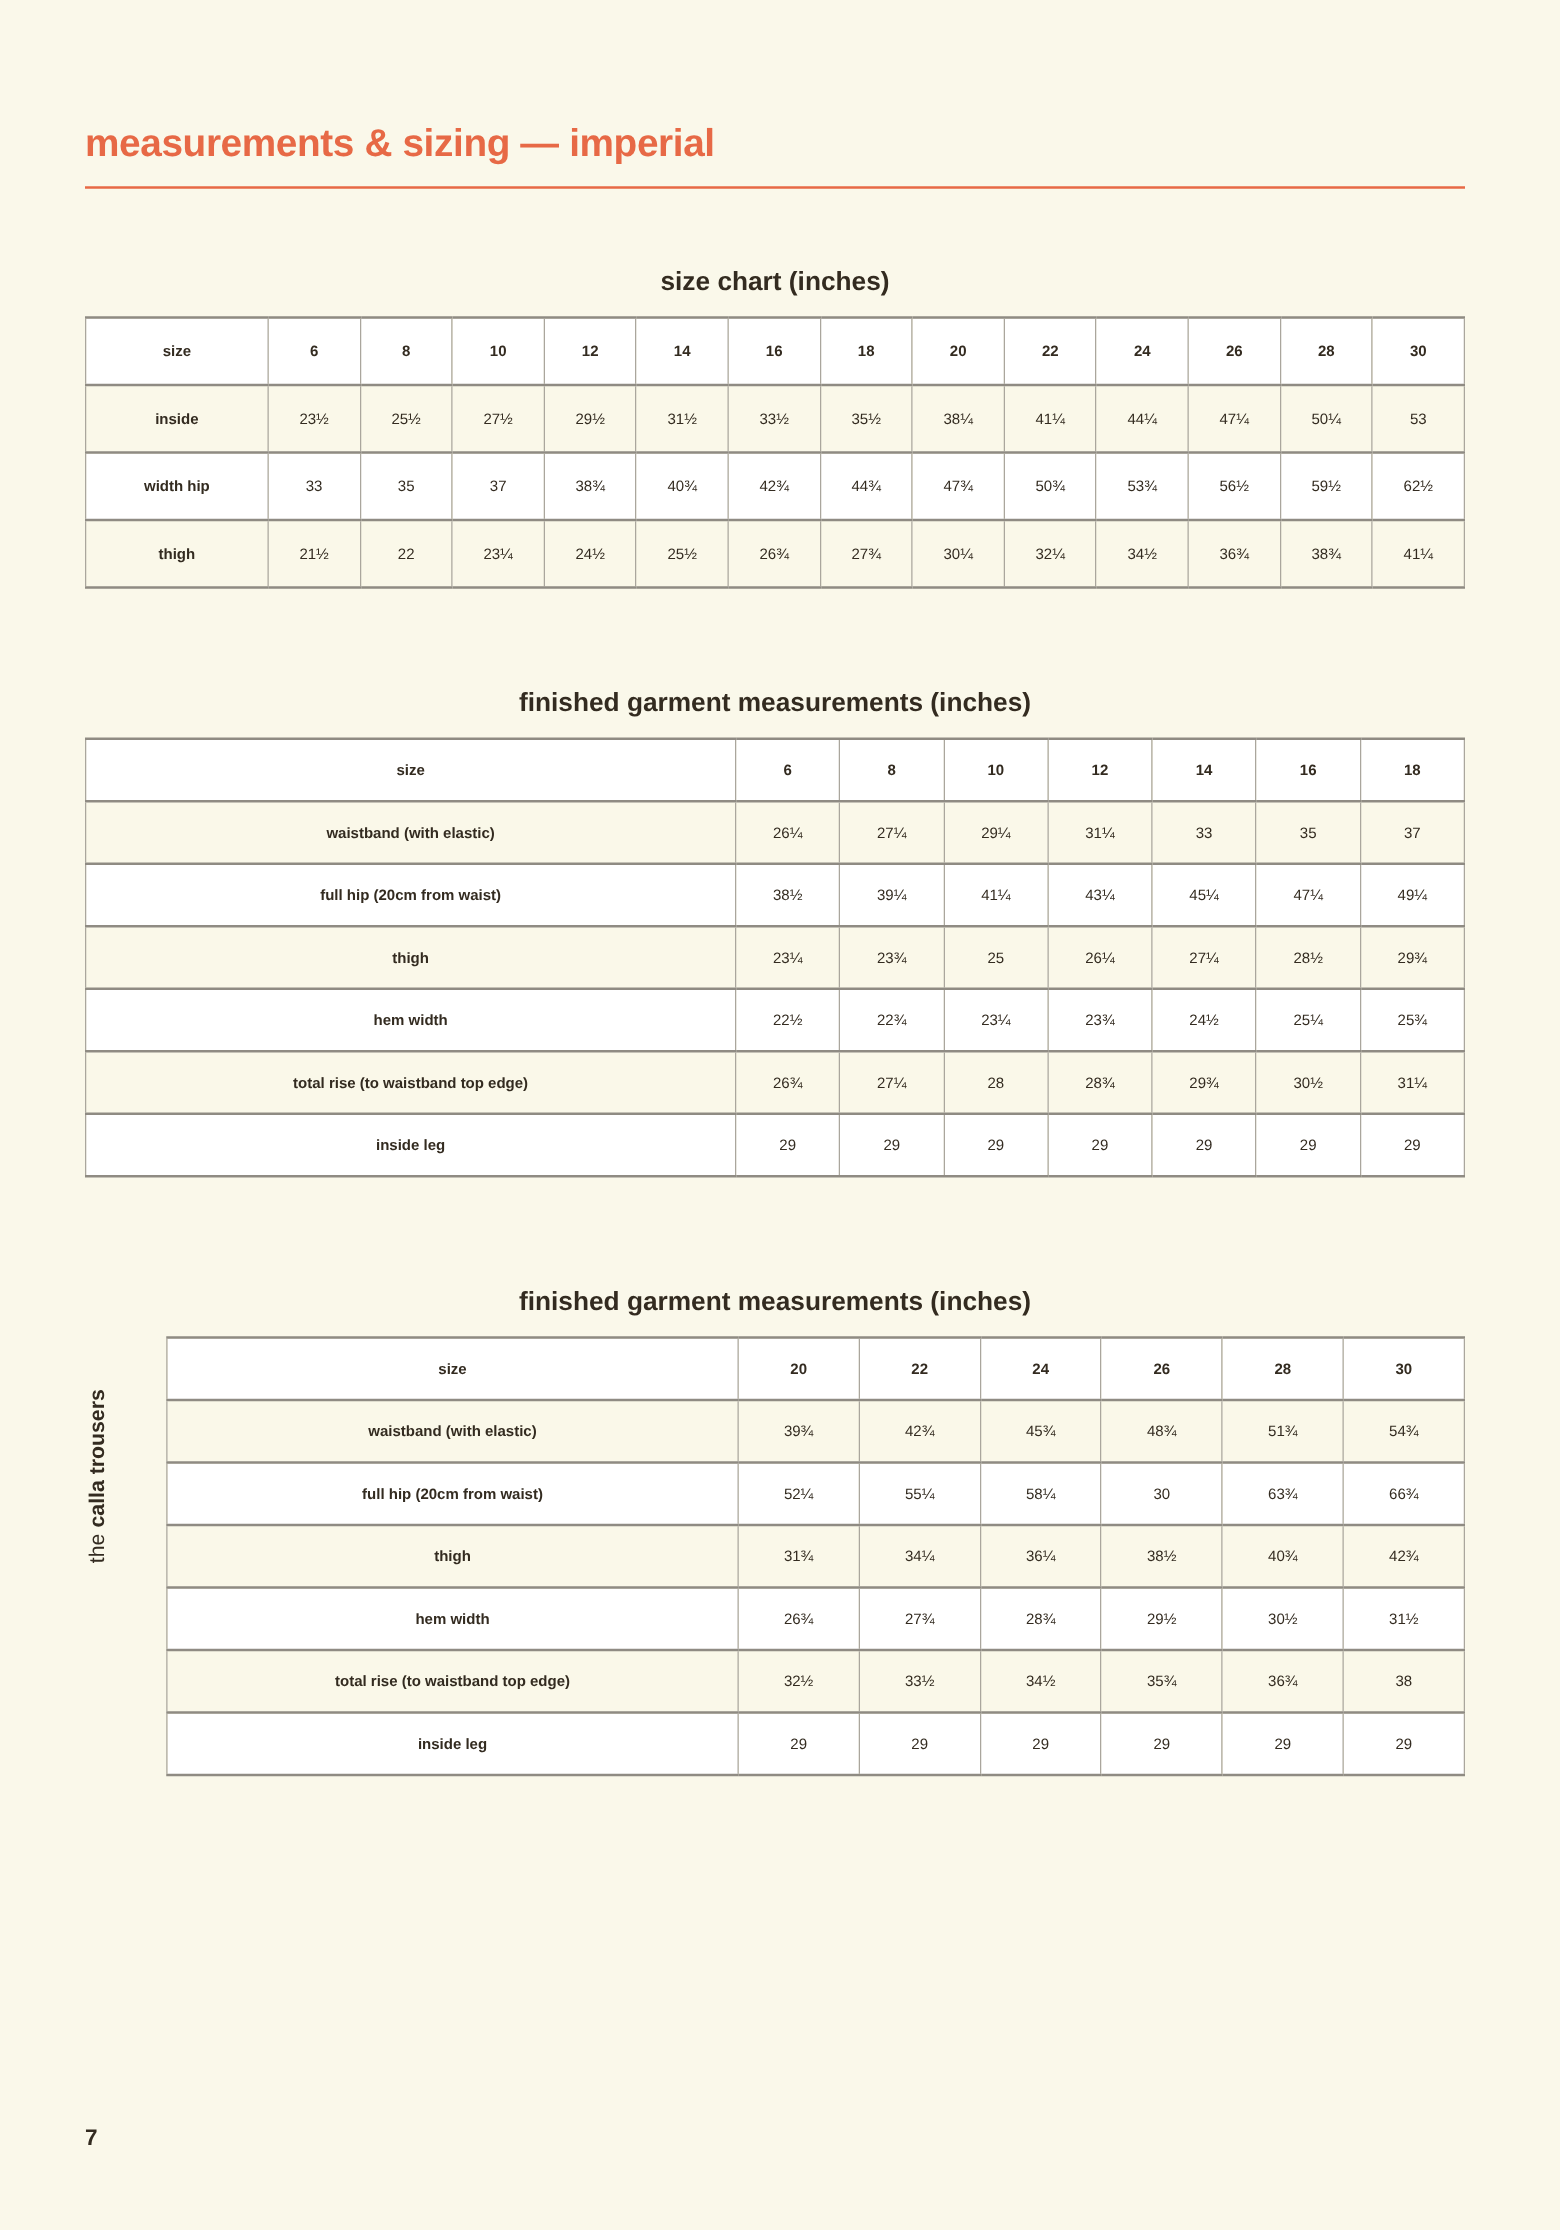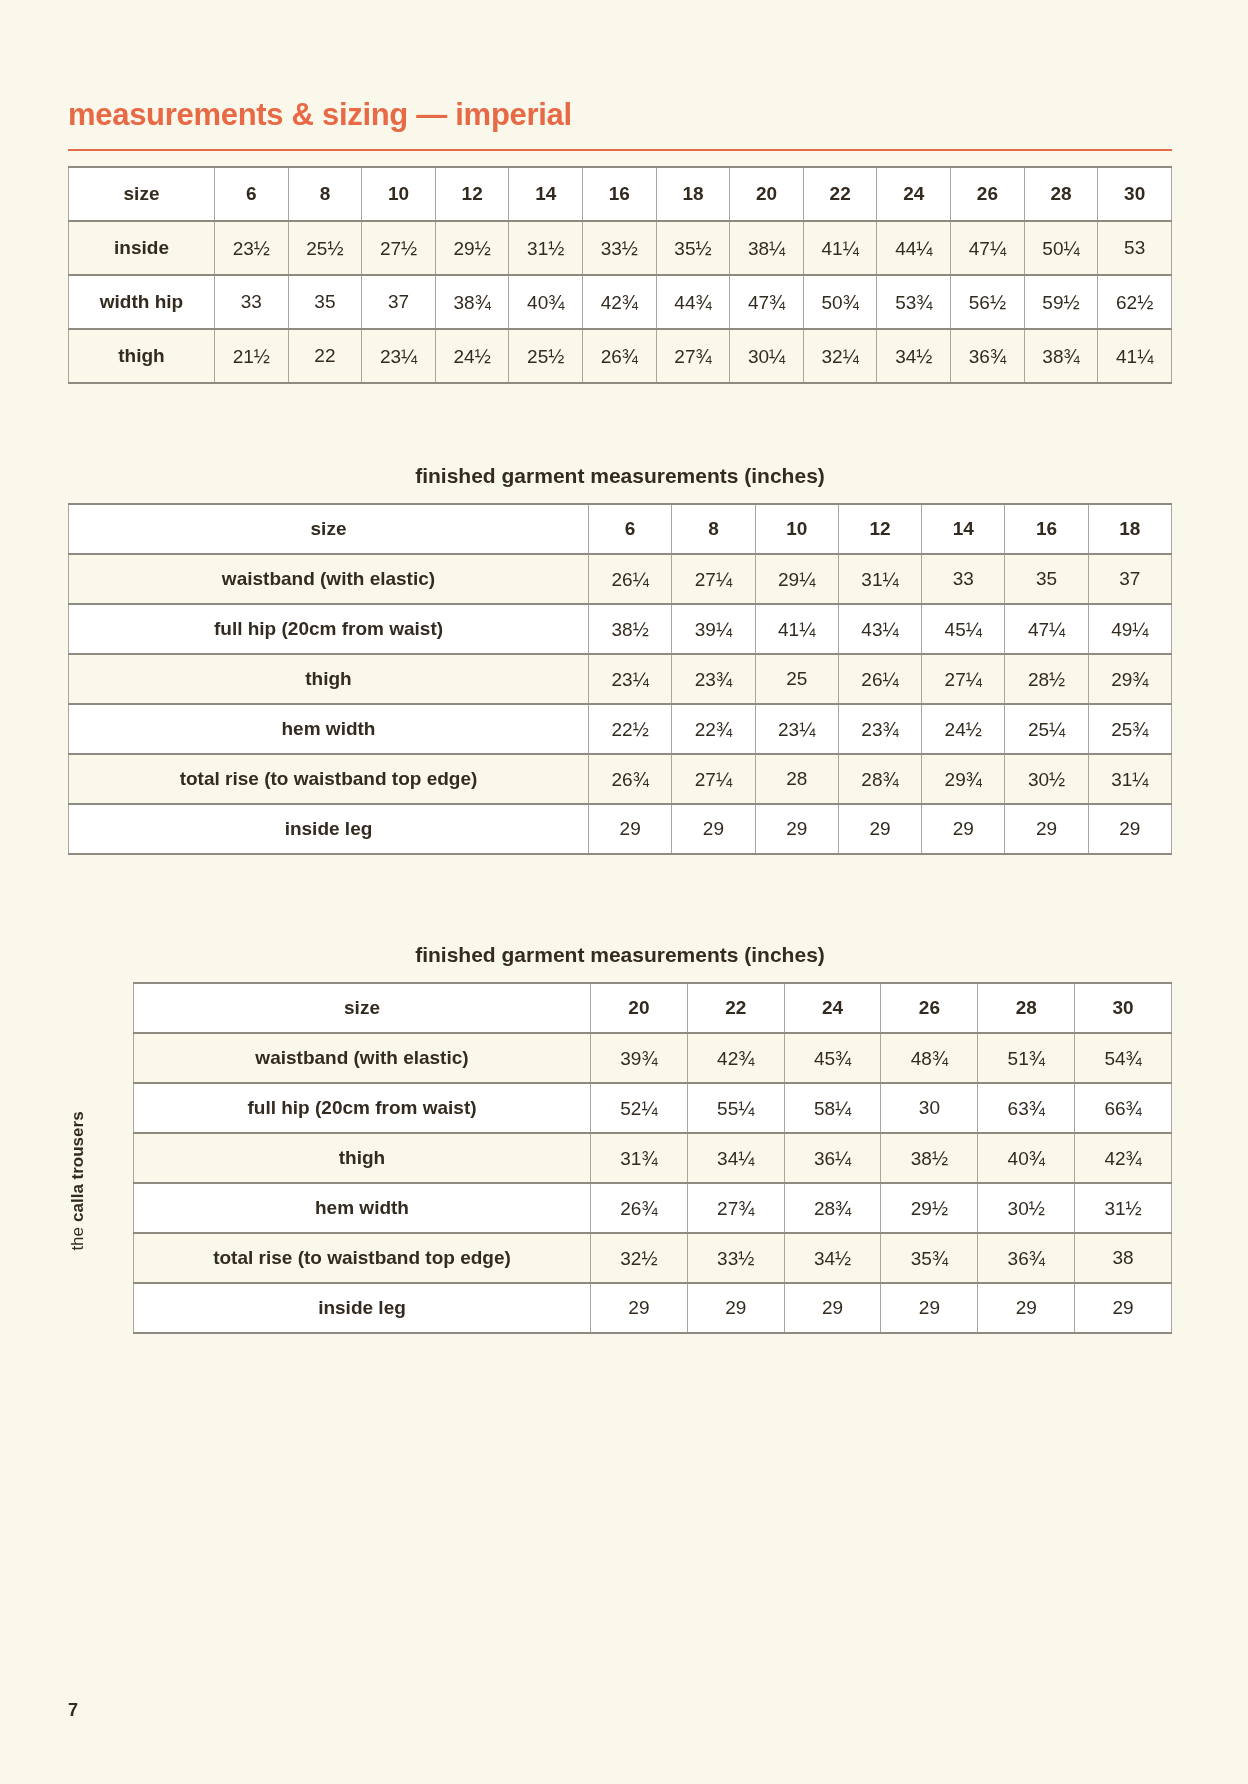--- a/index.html
+++ b/index.html
@@ -25,21 +25,21 @@
   .table-title {
     text-align:center; font-size:21px; font-weight:bold; color:#332b20;
   }
   .t1-title { margin-top:63px; }
   .t2-title { margin-top:80px; }
   .t3-title { margin-top:88px; }
 
   table.data-table {
     border-collapse:collapse; table-layout:fixed;
     margin-top:15px; width:1104px;
-    font-size:19px;
+    font-size:12px;
   }
   table.data-table th, table.data-table td {
     border-left:1px solid #aaa69d; border-right:1px solid #aaa69d;
     border-top:2px solid #8f8b83; border-bottom:2px solid #8f8b83;
     text-align:center; vertical-align:middle;
     font-weight:normal; color:#332b20;
     overflow:hidden; white-space:nowrap;
   }
   table.data-table thead th { font-weight:bold; background:#ffffff; }
   table.data-table tbody th.label-col { font-weight:bold; }
@@ -71,20 +71,21 @@
   }
 </style>
 </head>
 <body>
 
 <div class="page">
 
   <h1 class="page-title">measurements &amp; sizing — imperial</h1>
   <hr class="title-divider">
 
+  <h2 class="table-title t1-title">size chart (inches)</h2>
   <table class="data-table t1" data-table="size_chart">
       <thead>
         <tr>
           <th class="label-col">size</th>
           <th class="val-col">6</th>
           <th class="val-col">8</th>
           <th class="val-col">10</th>
           <th class="val-col">12</th>
           <th class="val-col">14</th>
           <th class="val-col">16</th>

